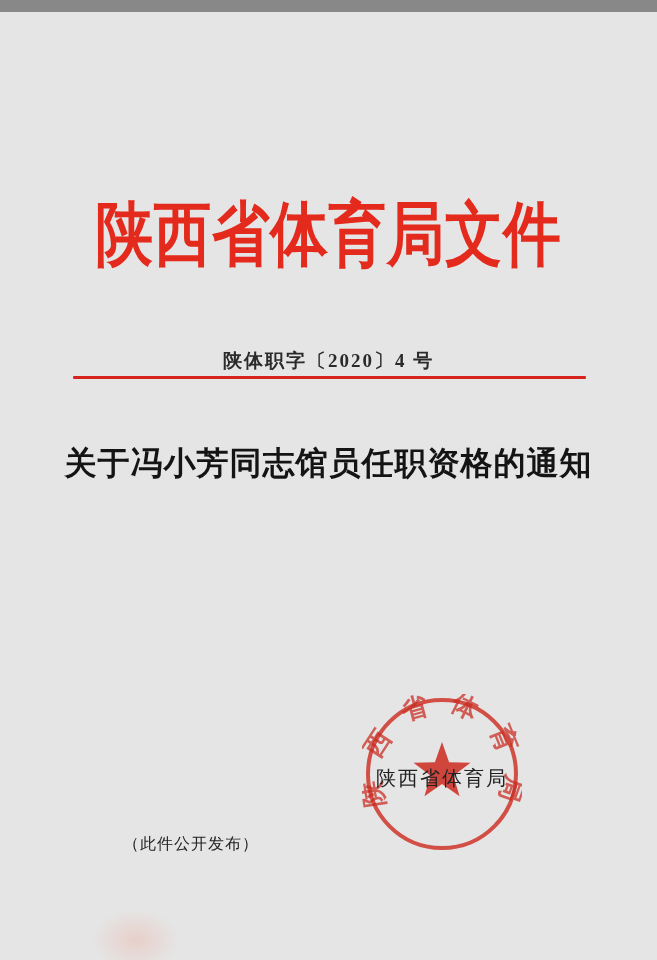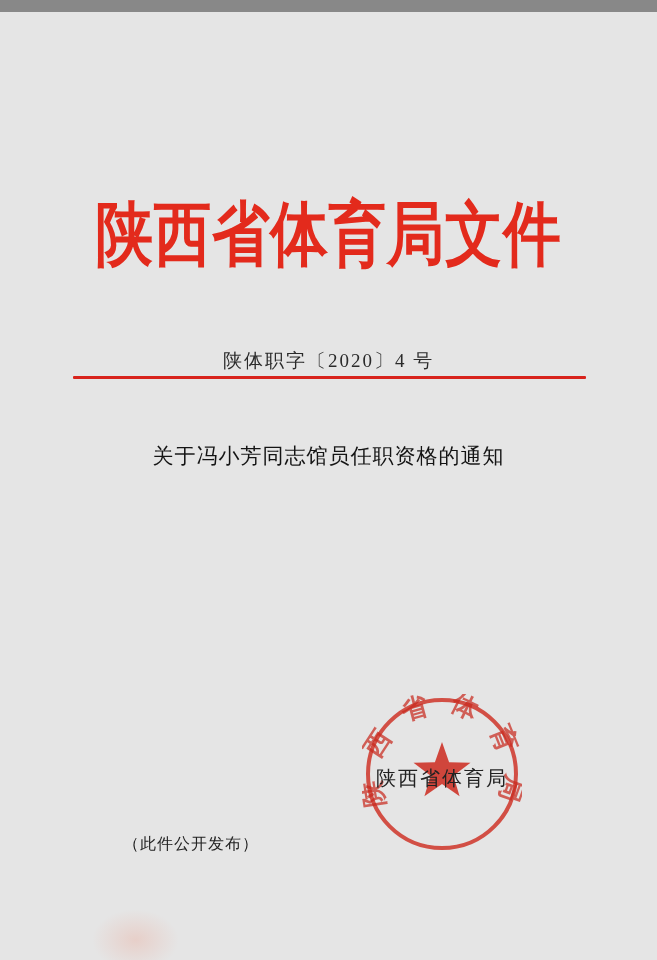--- a/index.html
+++ b/index.html
@@ -33,42 +33,43 @@
   
   .doc-number {
     position: absolute;
     top: 336px;
     left: 0;
     width: 657px;
     text-align: center;
     font-size: 19px;
     letter-spacing: 2px;
     color: #2a2a2a;
+    font-weight: bold;
   }
 
   
   .red-rule {
     position: absolute;
     top: 364px;
     left: 73px;
     width: 513px;
     height: 3px;
     background: #d8231c;
     border-radius: 1px;
   }
 
   
   .doc-title {
     position: absolute;
     top: 430px;
     left: 0;
     width: 657px;
     text-align: center;
-    font-size: 21px;
-    font-weight: normal;
+    font-size: 32px;
+    font-weight: bold;
     color: #141414;
     letter-spacing: 1px;
   }
 
   
   .body-block {
     position: absolute;
     top: 522px;
     left: 82px;
     width: 504px;

